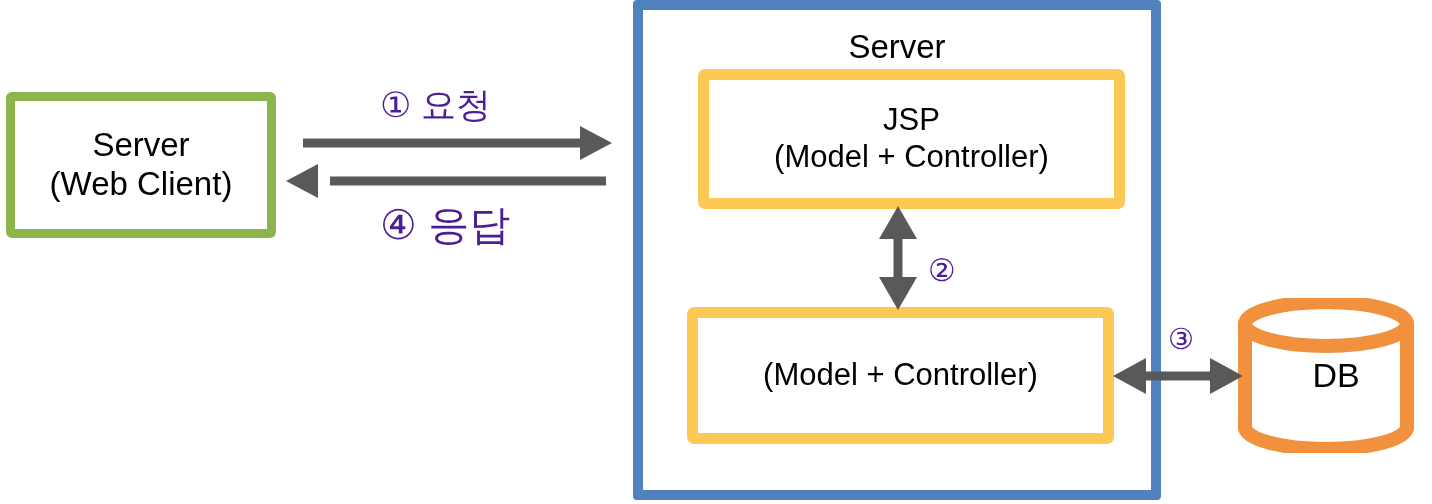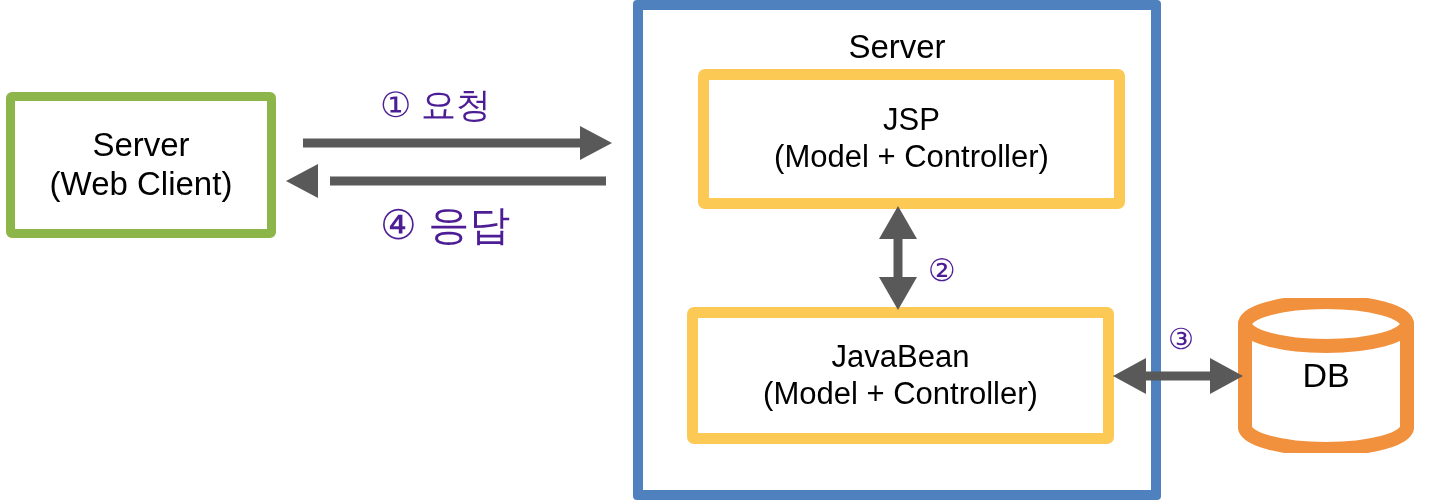--- a/index.html
+++ b/index.html
@@ -102,20 +102,21 @@
     left: 1238px;
     top: 298px;
     width: 176px;
     height: 155px;
     display: flex;
     align-items: center;
     justify-content: center;
     font-size: 34px;
     color: #000000;
     pointer-events: none;
+    padding-left: 10px;
   }
 
   
   #arrow-layer {
     position: absolute;
     left: 0;
     top: 0;
     width: 1432px;
     height: 504px;
     pointer-events: none;
@@ -165,21 +166,20 @@
 
   <div class="node-box" id="jsp-box">
     <div class="inner-pad">
       <div>JSP</div>
       <div>(Model + Controller)</div>
     </div>
   </div>
 
   <div class="node-box" id="javabean-box">
     <div class="inner-pad">
-      <div>JavaBean</div>
       <div>(Model + Controller)</div>
     </div>
   </div>
 
   <div id="db-cylinder">
     <svg width="176" height="155" viewBox="0 0 176 155" xmlns="http://www.w3.org/2000/svg">
 
       <path d="M7 26 L7 129" stroke="#F2913D" stroke-width="14" fill="none" stroke-linecap="round"></path>
       <path d="M169 26 L169 129" stroke="#F2913D" stroke-width="14" fill="none" stroke-linecap="round"></path>
 

